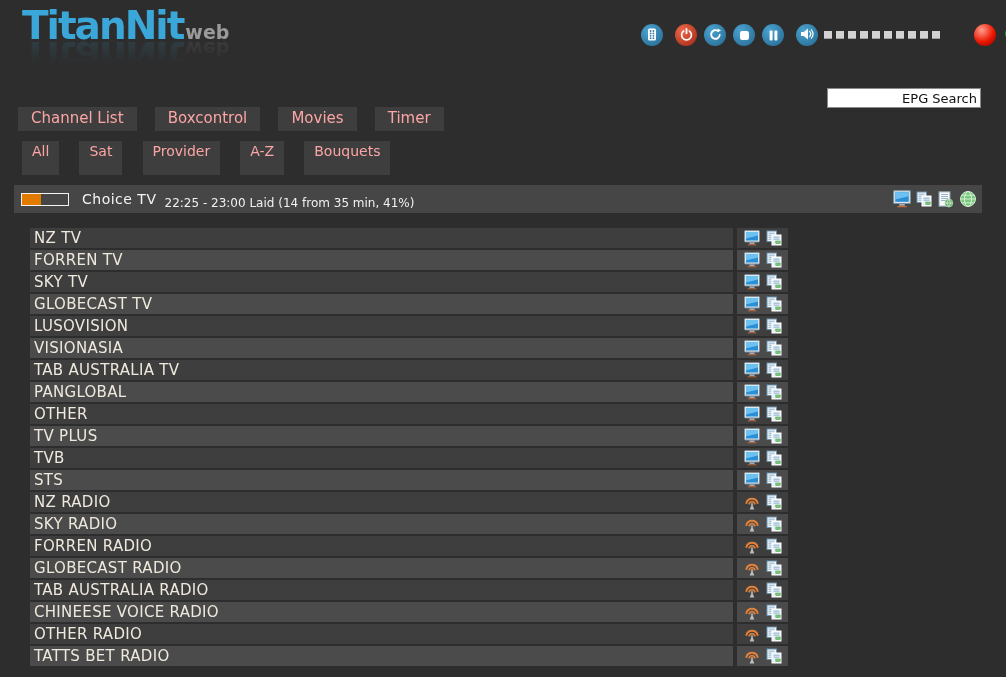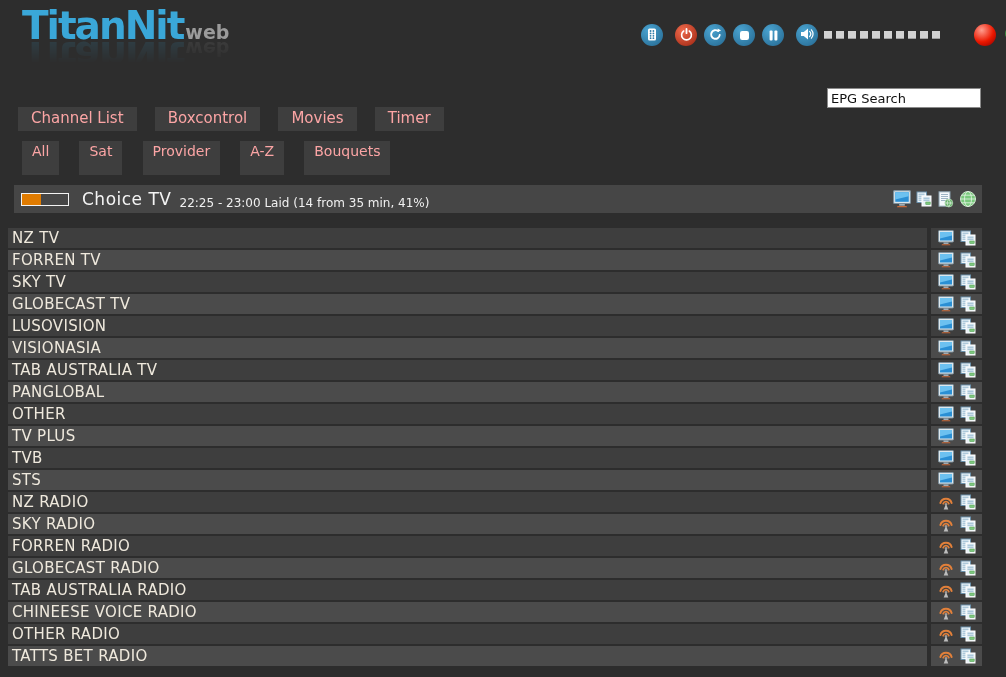--- a/index.html
+++ b/index.html
@@ -44,49 +44,49 @@
     cursor:pointer; flex:0 0 auto;
   }
   .antenna-wrap { margin-left:8px; cursor:pointer; display:flex; align-items:center; }
 
   
   .search-box {
     position:absolute; left:827px; top:88px;
     width:154px; height:20px;
     border:1px solid #8a8a8a; background:#ffffff;
     font-family:"DejaVu Sans","Liberation Sans",sans-serif;
-    font-size:13px; color:#111; padding:1px 3px;
+    font-size:13px; color:#111; padding:1px 3px;text-align:right;
   }
 
   
   .nav-row    { position:absolute; left:18px; top:107px; white-space:nowrap; }
   .filter-row { position:absolute; left:22px; top:141px; white-space:nowrap; }
   .nav-btn, .filter-btn {
     display:inline-block; background:#3e3e3e; color:#fca5a5;
     cursor:pointer; text-align:center;
   }
   .nav-btn    { font-size:15px; padding:2px 13px 4px; margin-right:13px; }
   .filter-btn { font-size:14px; padding:2px 10px 16px; margin-right:15px; }
 
   
   .now-bar {
     position:absolute; left:14px; top:185px;
     width:968px; height:28px; background:#464646;
     display:flex; align-items:center;
   }
   .progress { width:48px; height:13px; border:1px solid #f2f2f2; margin-left:7px; flex:0 0 auto; }
   .progress-fill { height:100%; background:#e07b00; }
-  .now-channel { font-size:17px; color:#f4f4f4; margin-left:13px; letter-spacing:0.5px; }
+  .now-channel { font-size:14px; color:#f4f4f4; margin-left:13px; letter-spacing:0.5px; }
   .now-info { font-size:12px; color:#f0f0f0; margin-left:8px;margin-top:8px; }
   .now-icons { margin-left:auto; margin-right:5px; display:flex; align-items:center; }
   .now-icons .icon-btn { margin-left:5px; }
   .icon-btn { display:flex; align-items:center; cursor:pointer; }
 
   
-  .channel-list { position:absolute; left:8px; top:228px; width:974px; }
+  .channel-list { position:absolute; left:30px; top:228px; width:758px; }
   .row { display:flex; height:20px; margin-bottom:2px; }
   .row-name {
     flex:1; font-size:15px; color:#efe9dd; line-height:20px;
     padding-left:4px; letter-spacing:0.3px; overflow:hidden; cursor:pointer;
   }
   .row-icons {
     width:51px; margin-left:4px; display:flex;
     align-items:center; justify-content:center;
   }
   .row-icons .icon-btn { margin:0 3px; }

